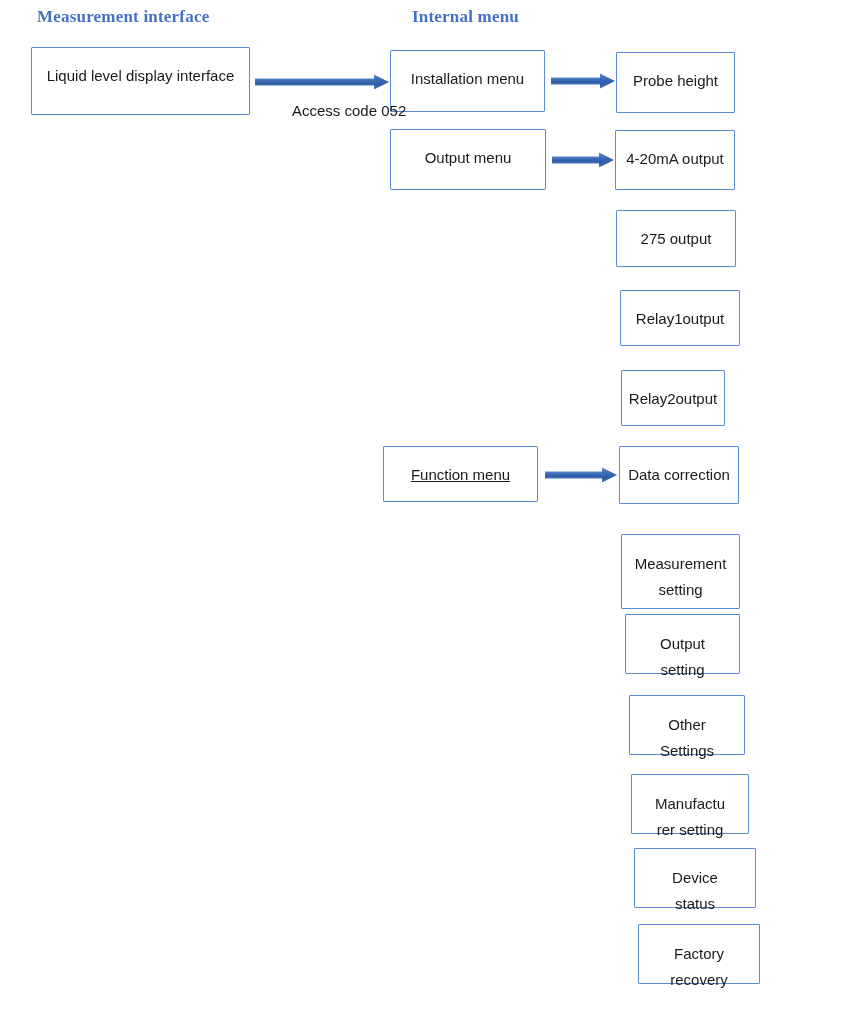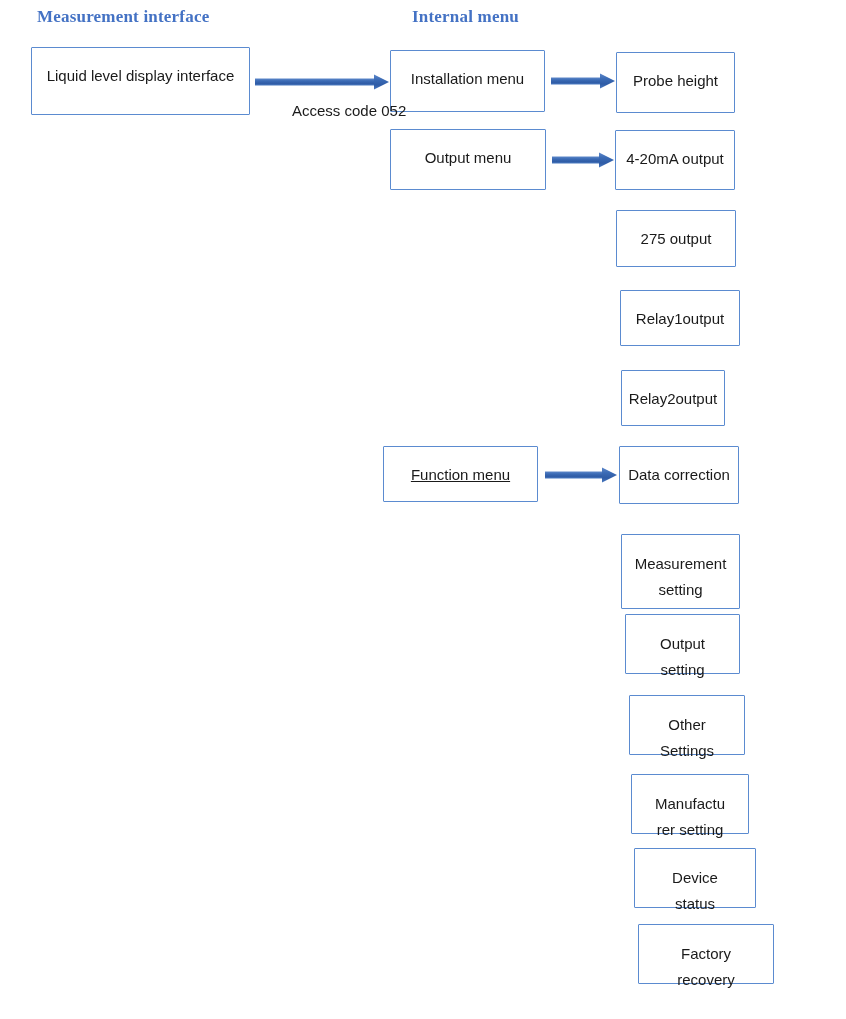--- a/index.html
+++ b/index.html
@@ -176,21 +176,21 @@
 Settings</span>
       </div>
       <div class="node two-line" style="left: 631px; top: 774px; width: 118px; height: 60px; border-color: rgb(91, 139, 208); background: rgb(255, 255, 255); color: rgb(26, 26, 26); font-size: 15px;">
         <span class="node-label">Manufactu
 rer setting</span>
       </div>
       <div class="node two-line" style="left: 634px; top: 848px; width: 122px; height: 60px; border-color: rgb(91, 139, 208); background: rgb(255, 255, 255); color: rgb(26, 26, 26); font-size: 15px;">
         <span class="node-label">Device
 status</span>
       </div>
-      <div class="node two-line" style="left: 638px; top: 924px; width: 136px; height: 60px; border-color: rgb(91, 139, 208); background: rgb(255, 255, 255); color: rgb(26, 26, 26); font-size: 15px;">
+      <div class="node two-line" style="left: 638px; top: 924px; width: 122px; height: 60px; border-color: rgb(91, 139, 208); background: rgb(255, 255, 255); color: rgb(26, 26, 26); font-size: 15px;">
         <span class="node-label">Factory
 recovery</span>
       </div>
     </div>
   <div id="edge-labels-layer">
       <div class="edge-label" style="left: 256px; top: 102px; color: rgb(26, 26, 26); margin-left: 36px;">Access code 052</div>
     </div>
 </div>
 
 </body></html>

